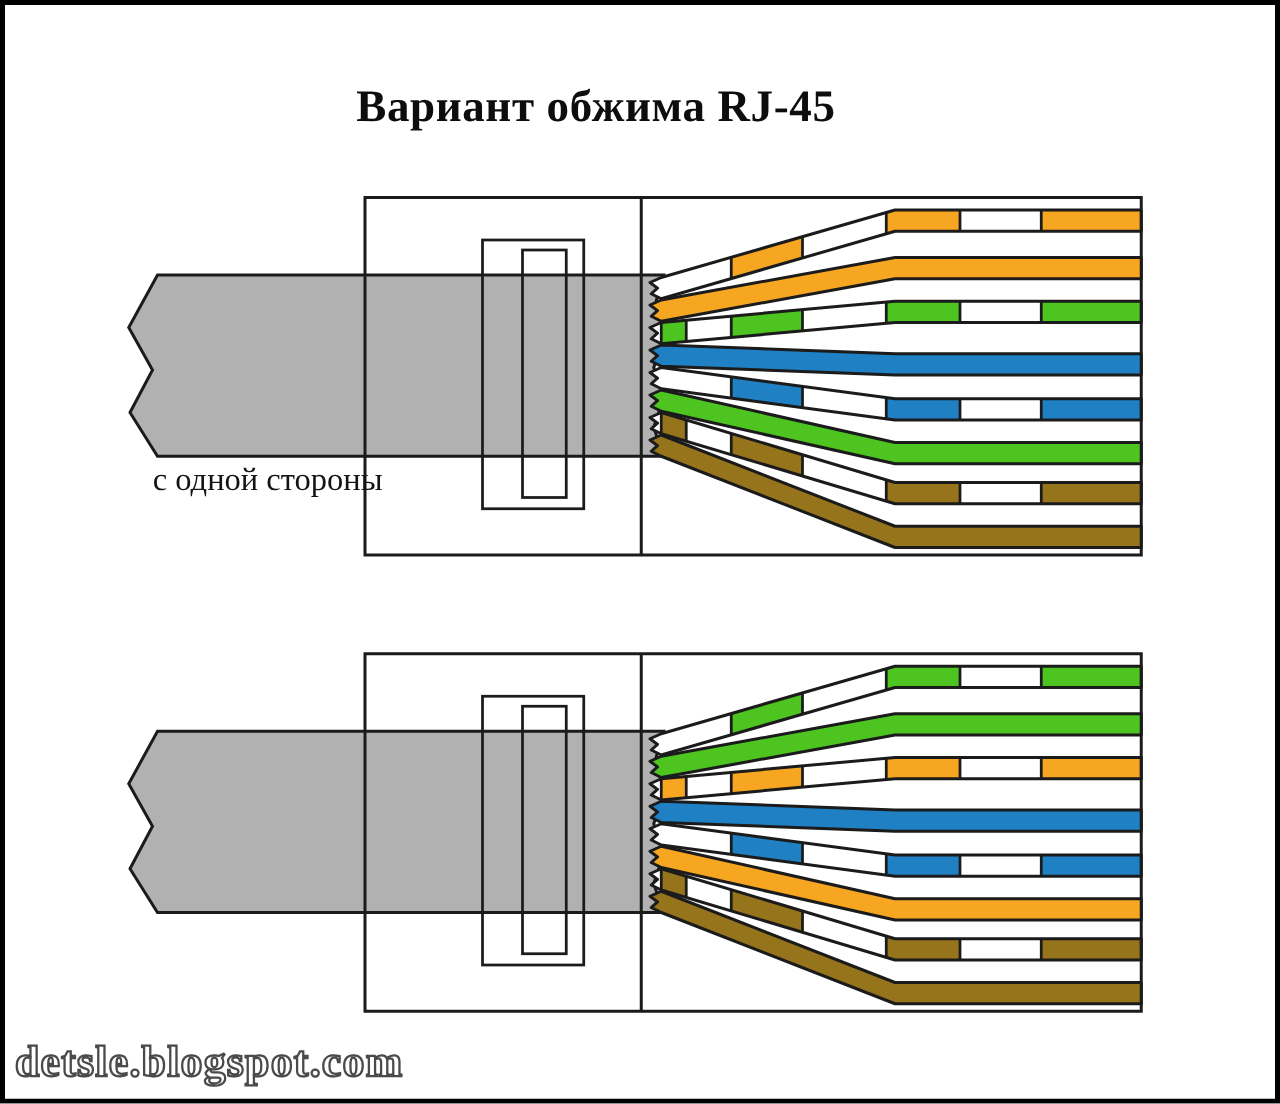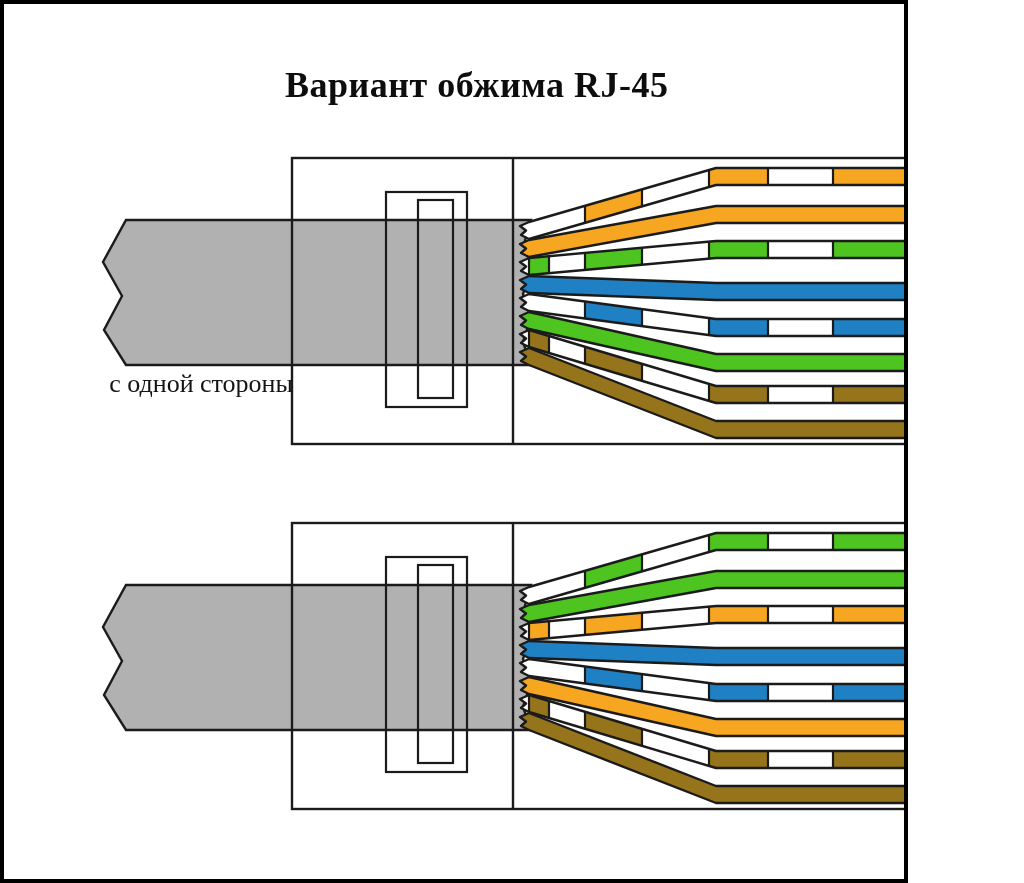--- a/index.html
+++ b/index.html
@@ -1,27 +1,27 @@
 <!DOCTYPE html>
 <html><head>
 <meta charset="utf-8">
 <style>
   html,body{margin:0;padding:0;background:#ffffff;}
   .page{
-    position:relative;width:908px;height:883px;background:#ffffff;
+    position:relative;width:1024px;height:883px;background:#ffffff;
     font-family:"Liberation Serif","DejaVu Serif",serif;overflow:hidden;
   }
   .frame{position:absolute;inset:0;border:4px solid #000;pointer-events:none;}
   .diagram-svg{position:absolute;left:0;top:0;}
   .title{
     position:absolute;left:285px;top:64px;margin:0;
     font-size:36px;font-weight:600;color:#0d0d0d;letter-spacing:.5px;white-space:nowrap;
   }
   .side-label{
-    position:absolute;left:63px;width:230px;text-align:right;
+    position:absolute;left:76px;width:230px;text-align:right;
     font-size:26px;color:#141414;white-space:nowrap;
   }
   .label-1{top:369px;}
   .label-2{top:734px;}
   .watermark{
     position:absolute;left:12px;top:830px;
     font-size:35px;font-weight:bold;letter-spacing:1px;color:#ffffff;
     -webkit-text-stroke:1.8px #4a4a4a;
     text-shadow:0 0 1px #555;
     white-space:nowrap;
@@ -154,15 +154,16 @@
           <path d="M 529 695 L 716 751 L 913 751 L 913 768 L 716 768 L 529 712 L 521 708 L 526 703.5 L 520 699 Z" fill="none" stroke="#1B1B1B" stroke-width="2.4" stroke-linejoin="round"></path>
         </g>
         <path d="M 529 713 L 716 786 L 913 786 L 913 803 L 716 803 L 529 730 L 521 726 L 526 721.5 L 520 717 Z" fill="#96741B" stroke="#1B1B1B" stroke-width="2.4" stroke-linejoin="round"></path>
       </g>
     </svg>
 
   <h1 class="title">Вариант обжима RJ-45</h1>
 
   <div class="side-label label-1">с одной стороны</div>
 
+  <div class="watermark">detsle.blogspot.com</div>
 
   <div class="frame"></div>
 </div>
 
 </body></html>

